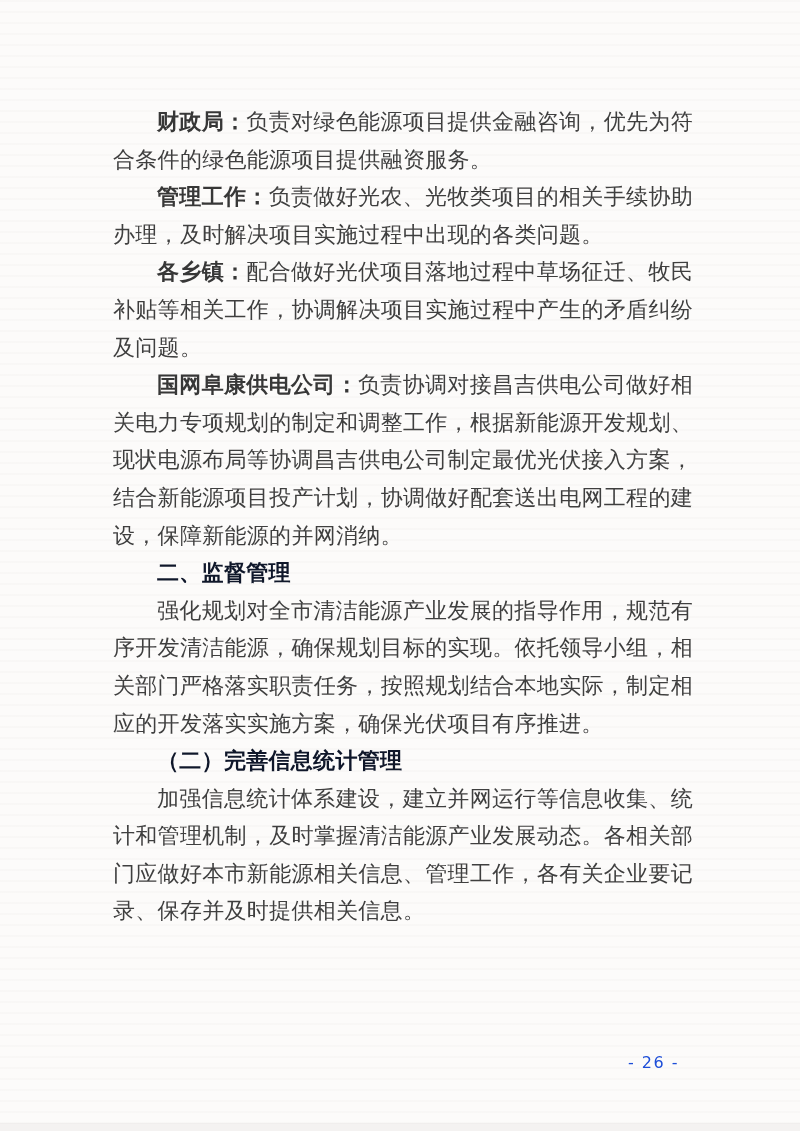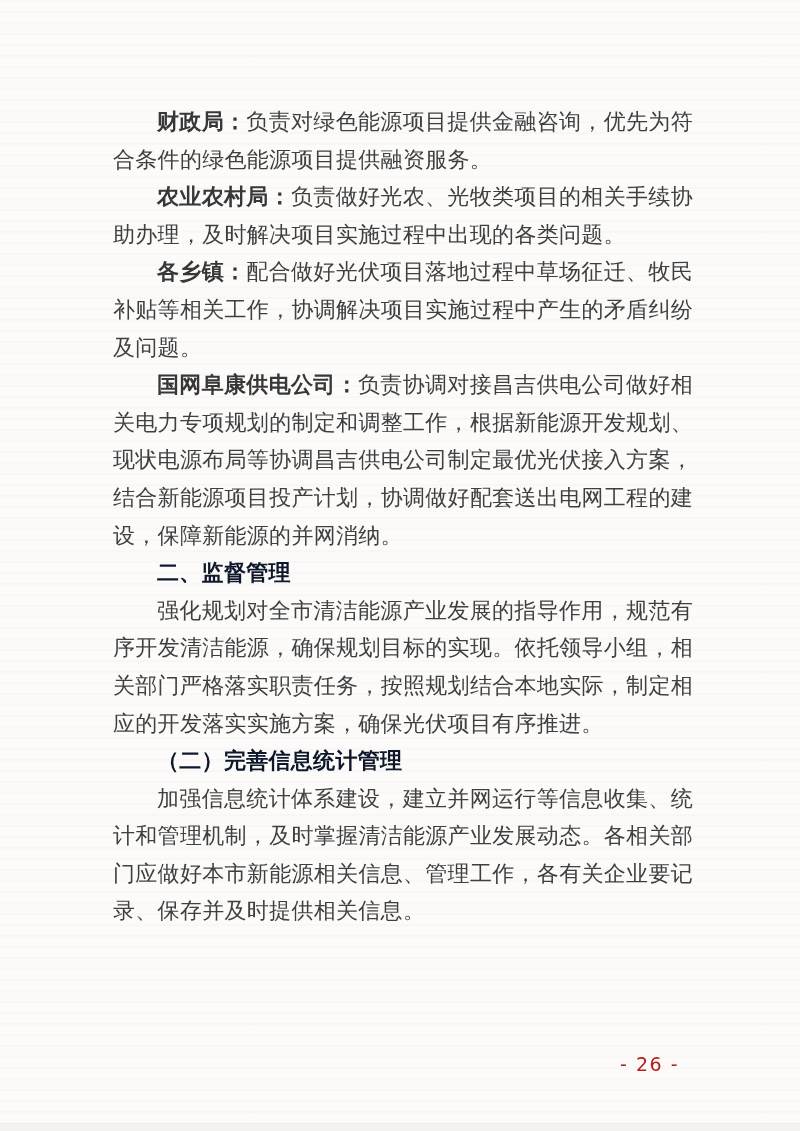--- a/index.html
+++ b/index.html
@@ -65,35 +65,35 @@
   }
   .heading {
     font-weight: 700;
     color: #0f172a;
   }
   .pagenum {
     position: absolute;
     top: 1053px;
     right: 121px;
     font-family: "DejaVu Sans", sans-serif;
-    font-size: 19px;
+    font-size: 16px;
     letter-spacing: 1.5px;
-    color: #b91c1c;
+    color: #1d4ed8;
   }
 </style>
 </head>
 <body>
 
 <div class="page">
   <div class="content">
 
     <p class="para"><span class="lead">财政局：</span><span>负责对绿色能源项目提供金融咨询，优先为符合条件的绿色能源项目提供融资服务。</span></p>
 
 
-    <p class="para"><span class="lead">农业农村局：</span><span>负责做好光农、光牧类项目的相关手续协助办理，及时解决项目实施过程中出现的各类问题。</span></p>
+    <p class="para"><span class="lead">管理工作：</span><span>负责做好光农、光牧类项目的相关手续协助办理，及时解决项目实施过程中出现的各类问题。</span></p>
 
     <p class="para"><span class="lead">各乡镇：</span><span>配合做好光伏项目落地过程中草场征迁、牧民补贴等相关工作，协调解决项目实施过程中产生的矛盾纠纷及问题。</span></p>
 
     <p class="para"><span class="lead">国网阜康供电公司：</span><span>负责协调对接昌吉供电公司做好相关电力专项规划的制定和调整工作，根据新能源开发规划、现状电源布局等协调昌吉供电公司制定最优光伏接入方案，结合新能源项目投产计划，协调做好配套送出电网工程的建设，保障新能源的并网消纳。</span></p>
 
     <p class="para heading">二、监督管理</p>
 
 
     <p class="para"><span>强化规划对全市清洁能源产业发展的指导作用，规范有序开发清洁能源，确保规划目标的实现。依托领导小组，相关部门严格落实职责任务，按照规划结合本地实际，制定相应的开发落实实施方案，确保光伏项目有序推进。</span></p>
 

